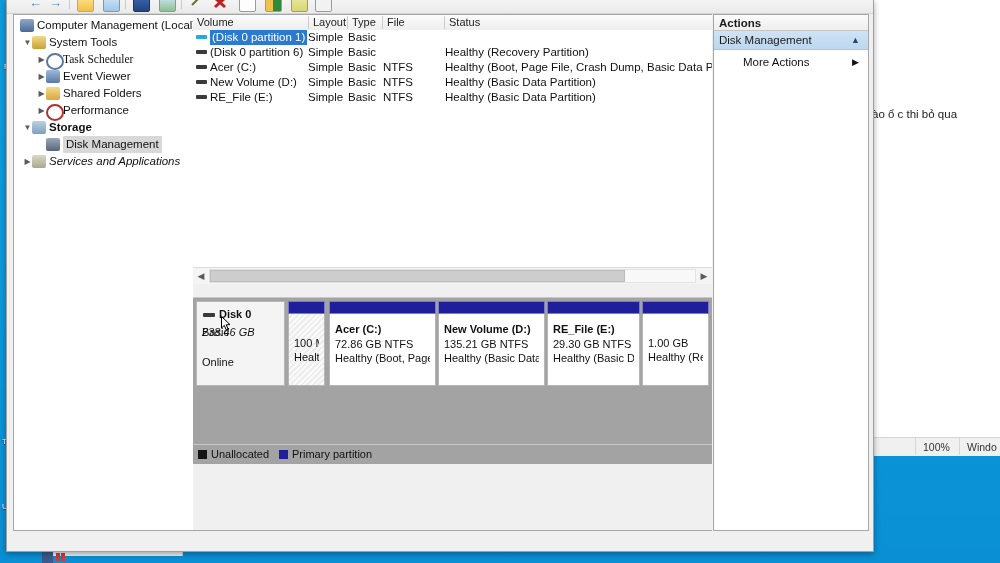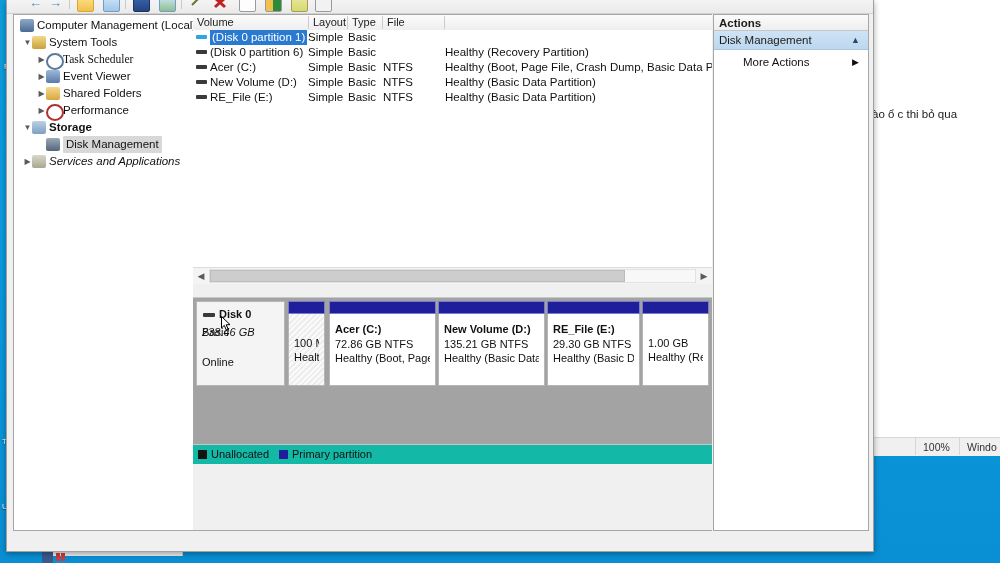--- a/index.html
+++ b/index.html
@@ -78,21 +78,21 @@
   #disk-info .dbar{position:absolute;left:6px;top:11px;width:12px;height:4px;background:#3a3a3a;border-radius:1px;}
   #disk-info .dl{position:absolute;left:5px;font-size:11px;color:#111;}
   .part{position:absolute;top:0;height:85px;box-sizing:border-box;}
   .part .cap{position:absolute;left:0;top:0;right:0;height:13px;background:#1f1f9c;border:1px solid #7a7ac8;box-sizing:border-box;}
   .part .body{position:absolute;left:0;top:13px;right:0;bottom:0;background:#fff;border:1px solid #b6b6b6;border-top:none;box-sizing:border-box;padding:9px 5px 0 5px;}
   .part .body.shaded{background:repeating-linear-gradient(135deg,#fafafa,#fafafa 2px,#ededed 2px,#ededed 4px);}
   .part .pname{font-size:11px;font-weight:bold;color:#111;white-space:nowrap;margin-bottom:3px;}
   .part .pline{font-size:11px;color:#111;white-space:nowrap;overflow:hidden;margin-bottom:2px;}
 
   
-  #legend{position:absolute;left:0;top:429px;width:519px;height:19px;border-top:1px solid #c8c8c8;background:#14b8a6;}
+  #legend{position:absolute;left:0;top:429px;width:519px;height:19px;border-top:1px solid #c8c8c8;background:#a3a3a3;}
   #legend .sw{position:absolute;top:5px;width:9px;height:9px;}
   #legend .lt{position:absolute;top:3px;font-size:11px;color:#111;}
 
   
   #act-header{position:absolute;left:0;top:0;width:154px;height:16px;line-height:16px;background:linear-gradient(180deg,#fbfbfb,#eeeeee);
               border-bottom:1px solid #c6c6c6;font-size:11.5px;font-weight:bold;color:#1b1b1b;padding-left:5px;box-sizing:border-box;}
   #act-group{position:absolute;left:0;top:16px;width:154px;height:19px;line-height:19px;
              background:linear-gradient(180deg,#cfe3f5,#bcd7ef);border-bottom:1px solid #a8c4df;
              font-size:11.5px;color:#1b1b1b;padding-left:5px;box-sizing:border-box;}
   #act-group .caret{position:absolute;right:8px;top:0;font-size:9px;color:#24486c;}
@@ -222,20 +222,21 @@
 
     <div id="vol-header">
       <div class="hc" style="left:0;width:115px;">Volume</div>
       <div class="hdiv" style="left:115px;"></div>
       <div class="hc" style="left:116px;width:38px;">Layout</div>
       <div class="hdiv" style="left:154px;"></div>
       <div class="hc" style="left:155px;width:34px;">Type</div>
       <div class="hdiv" style="left:189px;"></div>
       <div class="hc" style="left:190px;width:61px;">File System</div>
       <div class="hdiv" style="left:251px;"></div>
+      <div class="hc" style="left:252px;width:267px;">Status</div>
     </div>
 
     <div id="vol-list">
         <div class="vrow sel">
           <span class="vico"></span>
           <span class="vname">(Disk 0 partition 1)</span>
           <span class="vlayout">Simple</span>
           <span class="vtype">Basic</span>
           <span class="vfs"></span>
         </div>

